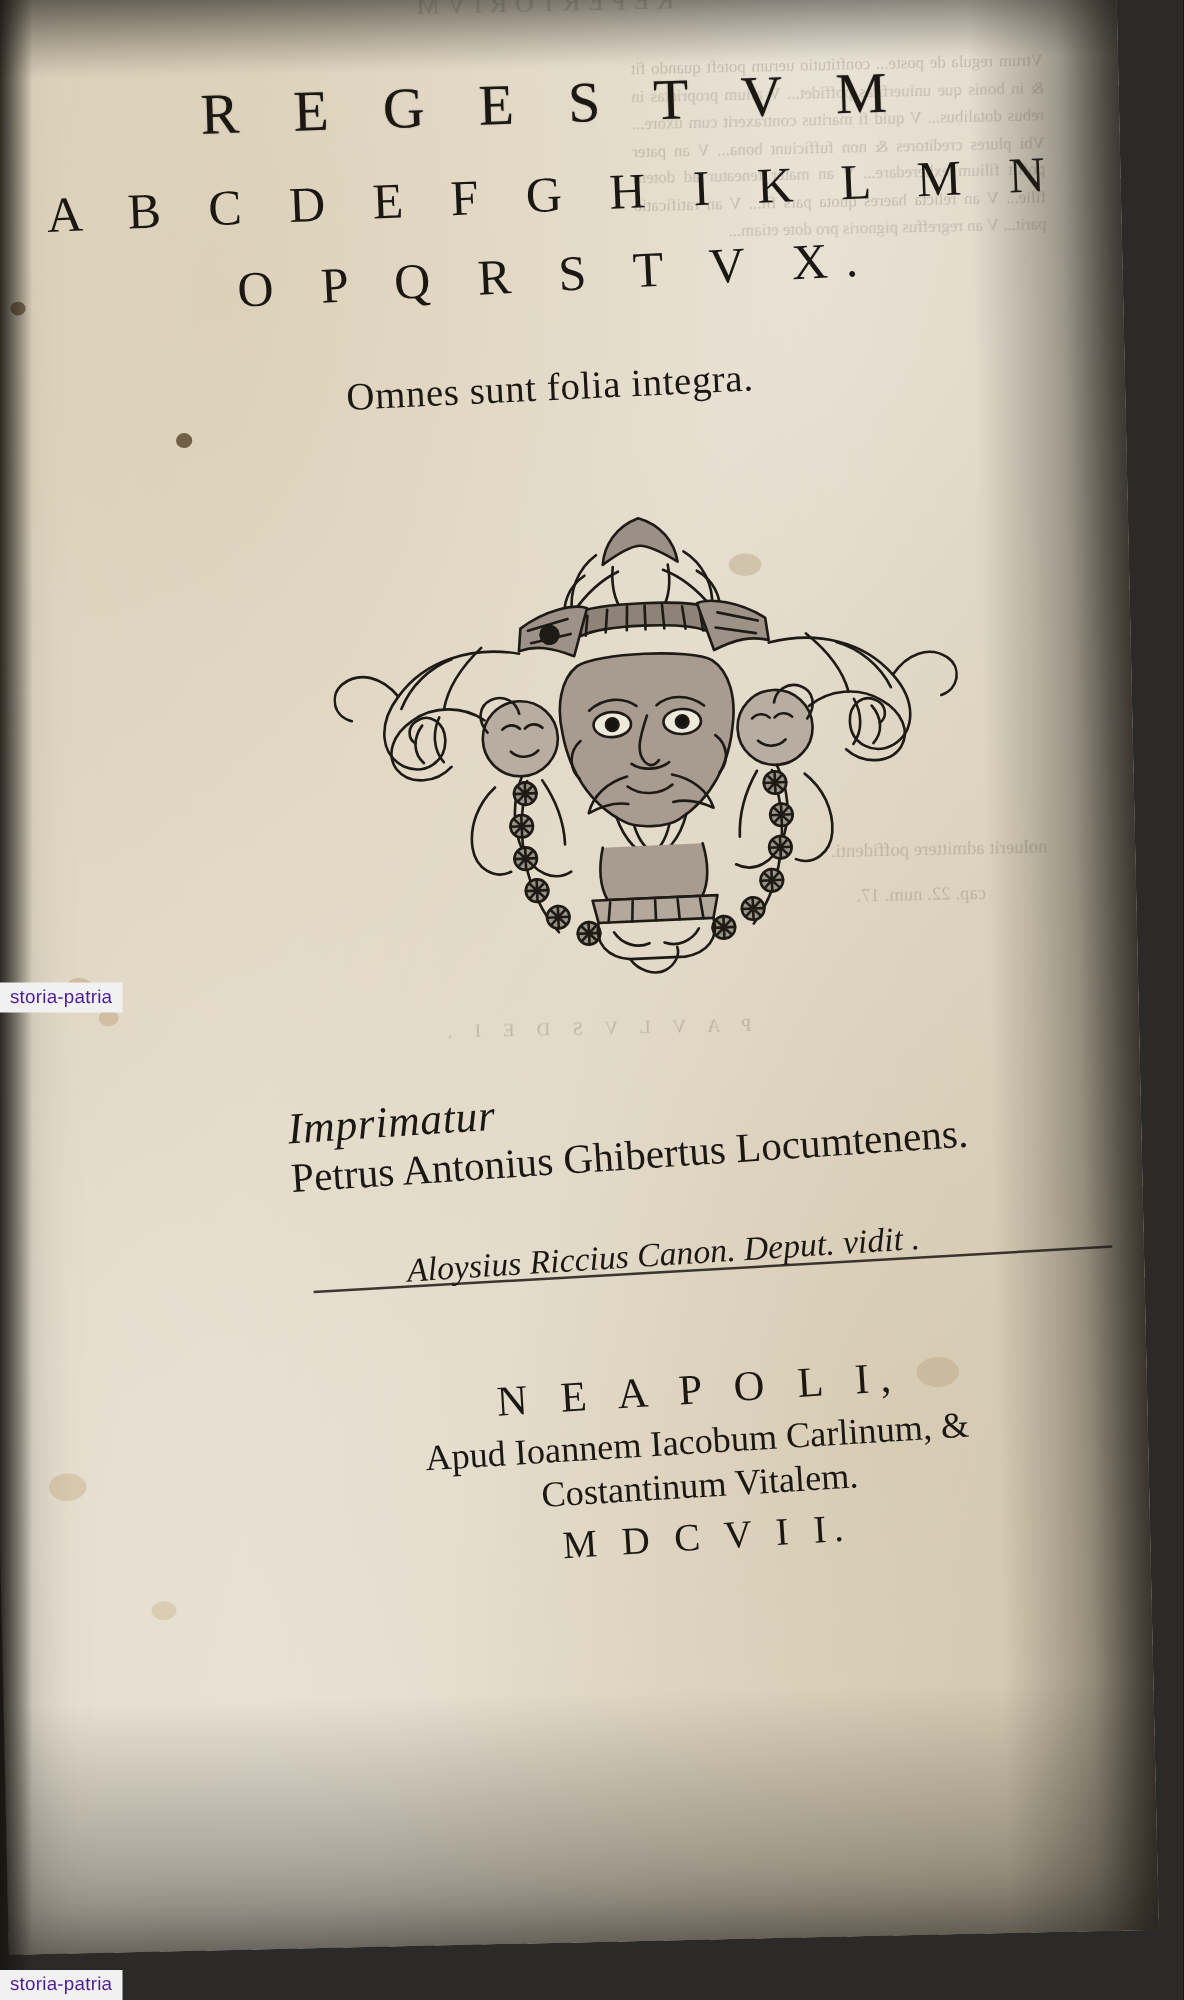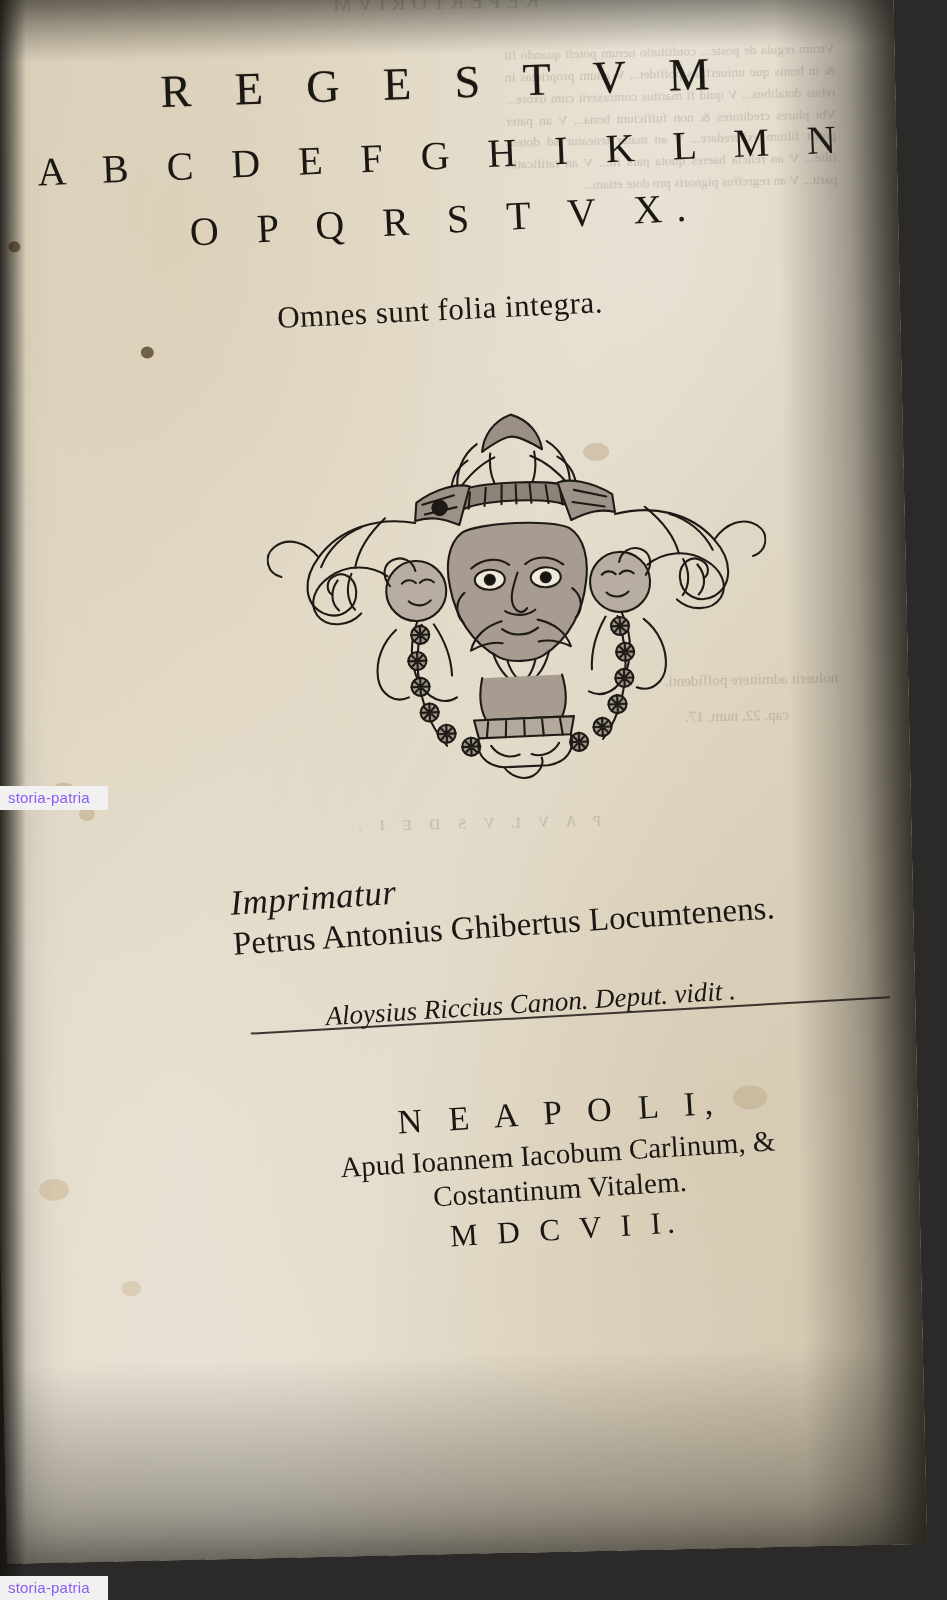--- a/index.html
+++ b/index.html
@@ -221,24 +221,24 @@
     font-size: 31px;
     letter-spacing: 6px;
     text-indent: 6px;
     margin-top: 6px;
   }
 
   
   .watermark {
     position: absolute;
     background: #f1f1f1;
-    color: #8b5cf6;
+    color: #4c1d95;
     font-family: "Liberation Sans", sans-serif;
     font-size: 15px;
-    padding: 3px 18px 4px 8px;
+    padding: 3px 8px 4px 8px;
     letter-spacing: 0.2px;
   }
   .wm-left { left: 0; top: 786px; }
   .wm-bottom { left: 0; bottom: 0; }
 
   .edge-left {
     position: absolute;
     left: 0; top: 0;
     width: 26px; height: 100%;
     background: linear-gradient(to right, rgba(20,18,15,0.85), rgba(20,18,15,0));

